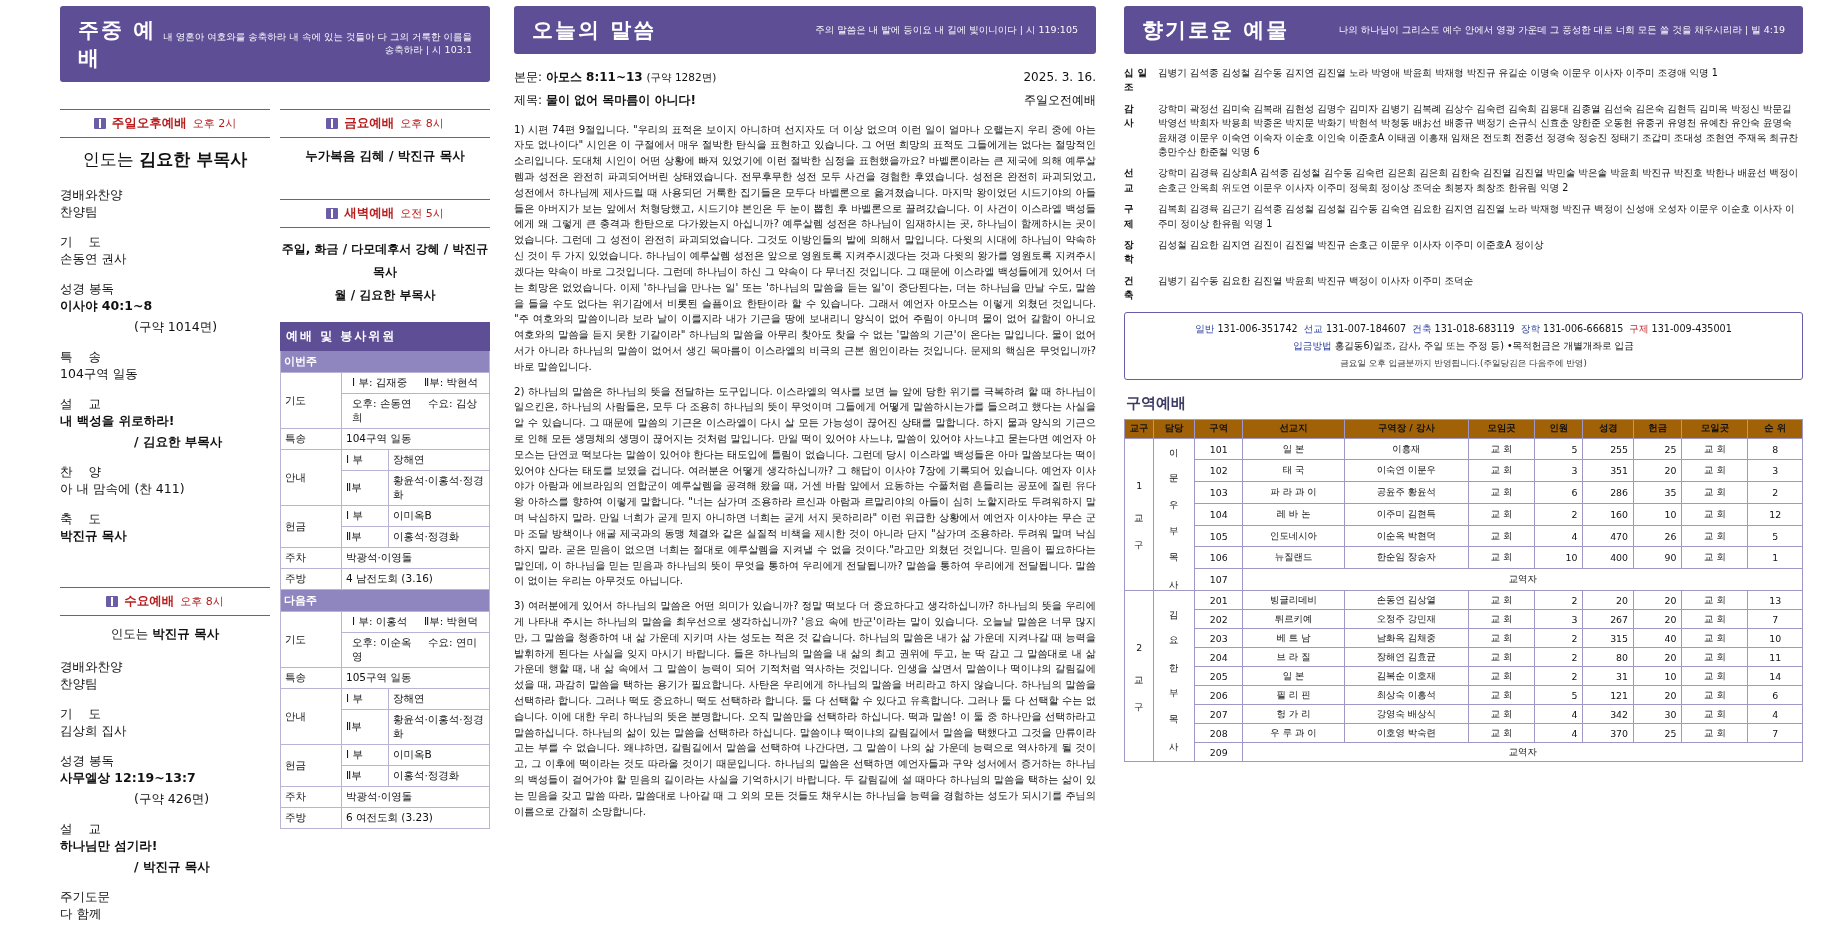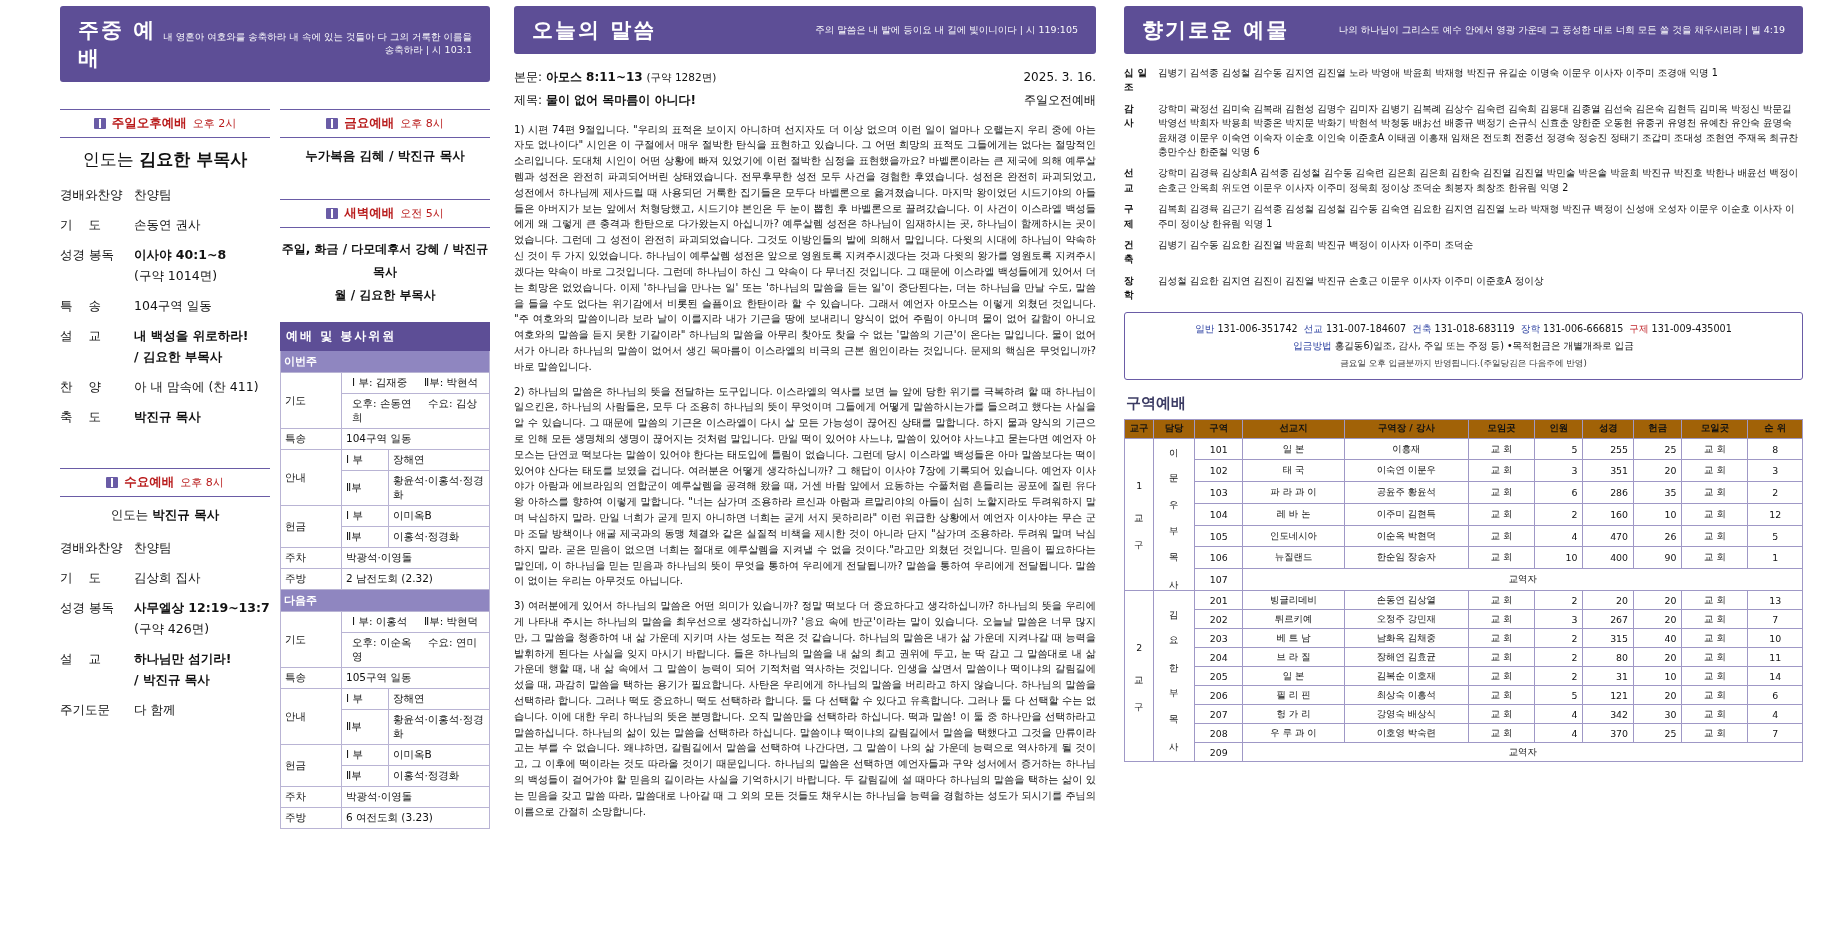--- a/index.html
+++ b/index.html
@@ -20,21 +20,21 @@
   .mini{display:flex;align-items:center;justify-content:center;gap:6px;
         border-top:1.6px solid #6a5ca6;border-bottom:1.6px solid #6a5ca6;
         padding:5px 0;margin:27px 0 10px 0;font-size:12.5px;font-weight:bold;color:#b91c1c;}
   .mini .sub{font-weight:normal;font-size:11px;}
   .bk{display:inline-block;width:12px;height:11px;background:#6a5ca6;position:relative;border-radius:1px;}
   .bk:after{content:"";position:absolute;left:5px;top:1px;width:2px;height:9px;background:#fff;}
 
   .two{display:flex;gap:10px;}
   .half{flex:1;}
 
-  .row{display:flex;align-items:flex-start;font-size:12.5px;margin:0 0 13px 0;}
+  .row{display:flex;align-items:flex-start;font-size:12.5px;margin:0 0 13px 0;flex-direction:column;}
   .row .lbl{width:74px;flex:none;letter-spacing:6px;color:#111;}
   .row .lbl.nospace{letter-spacing:0;}
   .row .val{font-weight:bold;}
   .row .val.reg{font-weight:normal;}
   .small{font-size:10.5px;font-weight:normal;}
   .indent{padding-left:74px;font-size:12.5px;}
   .center{text-align:center;}
   .b{font-weight:bold;}
 
   
@@ -221,21 +221,21 @@
           <tr>
             <td class="k2">Ⅱ부</td>
             <td>이홍석·정경화</td>
           </tr>
           <tr>
             <td class="k">주차</td>
             <td colspan="2">박광석·이영돌</td>
           </tr>
           <tr>
             <td class="k">주방</td>
-            <td colspan="2">2 남전도회 (2.32)</td>
+            <td colspan="2">4 남전도회 (3.16)</td>
           </tr>
 
           <tr>
                 <th class="week" colspan="3">다음주</th>
               </tr>
           <tr>
             <td class="k" rowspan="2">기도</td>
             <td class="pair" colspan="2">
               <span>Ⅰ 부: 이홍석</span>&nbsp;&nbsp;&nbsp;&nbsp;
               <span>Ⅱ부: 박현덕</span>
@@ -331,26 +331,26 @@
       </div>
       <div class="grp">
         <div class="gname">선 교</div>
         <div class="gbody">강학미 김경육 김상희A 김석종 김성철 김수동 김숙련 김은희 김은희 김한숙 김진열 김진열 박민술 박은솔 박윤희 박진규 박진호 박한나 배윤선 백정이 손호근 안옥희 위도연 이문우 이사자 이주미 정욱희 정이상 조덕순 최봉자 최창조 한유림 익명 2</div>
       </div>
       <div class="grp">
         <div class="gname">구 제</div>
         <div class="gbody">김복희 김경육 김근기 김석종 김성철 김성철 김수동 김숙연 김요한 김지연 김진열 노라 박재형 박진규 백정이 신성애 오성자 이문우 이순호 이사자 이주미 정이상 한유림 익명 1</div>
       </div>
       <div class="grp">
+        <div class="gname">장 학</div>
+        <div class="gbody">김성철 김요한 김지연 김진이 김진열 박진규 손호근 이문우 이사자 이주미 이준호A 정이상</div>
+      </div>
+      <div class="grp">
         <div class="gname">건 축</div>
         <div class="gbody">김병기 김수동 김요한 김진열 박윤희 박진규 백정이 이사자 이주미 조덕순</div>
-      </div>
-      <div class="grp">
-        <div class="gname">장 학</div>
-        <div class="gbody">김성철 김요한 김지연 김진이 김진열 박진규 손호근 이문우 이사자 이주미 이준호A 정이상</div>
       </div>
     </div>
 
     <div class="offerbox">
       <div class="line">
         <span class="blue">일반</span>
         <span>131-006-351742</span>&nbsp;
         <span class="blue">선교</span>
         <span>131-007-184607</span>&nbsp;
         <span class="blue">건축</span>

